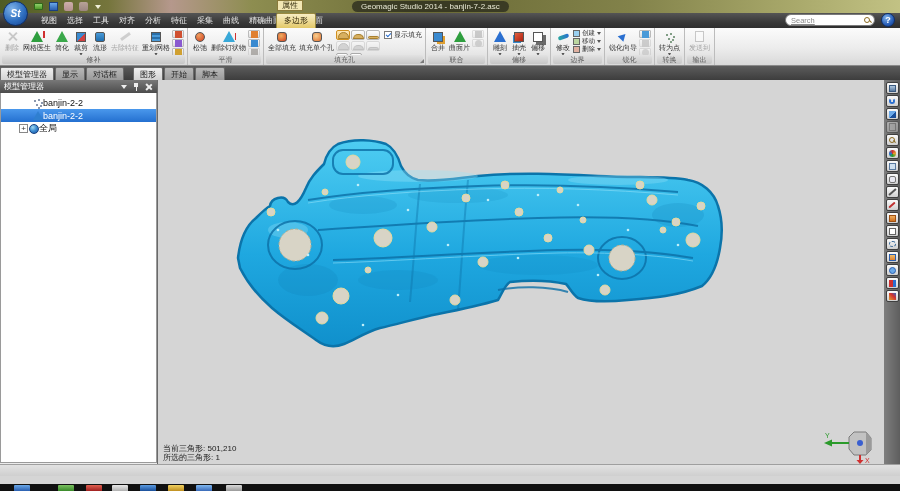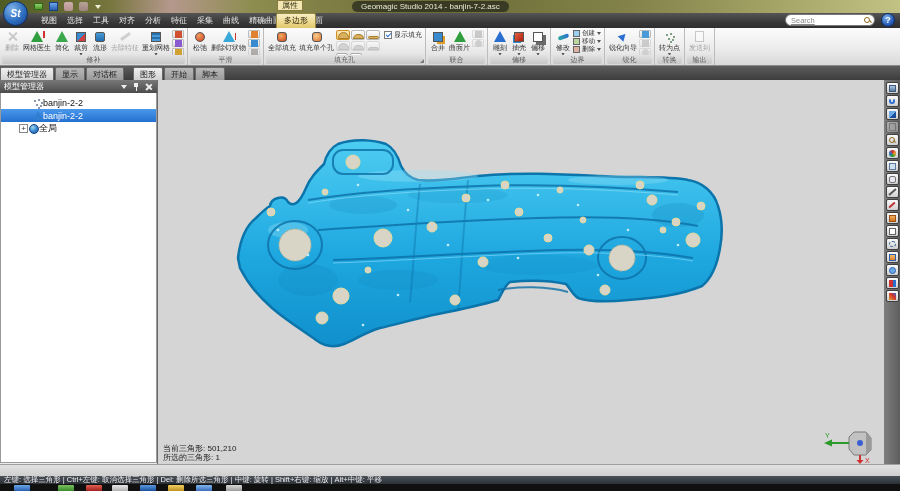--- a/index.html
+++ b/index.html
@@ -678,21 +678,20 @@
       </span>
     <span class="rt">
         <span class="g1" style="background:linear-gradient(90deg,#d03030 50%,#2a6fd0 50%);"></span>
       </span>
     <span class="rt">
         <span class="g1" style="background:linear-gradient(45deg,#e0a030,#d03030 60%,#2a6fd0);"></span>
       </span>
   </div>
 
   <div class="substrip"></div>
-  <div class="hintbar">左键: 选择三角形 | Ctrl+左键: 取消选择三角形 | Del: 删除所选三角形 | 中键: 旋转 | Shift+右键: 缩放 | Alt+中键: 平移</div>
   <div class="taskbar">
     <span class="tk" style="left:14px; background:linear-gradient(#6aa8e8,#2a5fb0);"></span>
     <span class="tk" style="left:58px; background:linear-gradient(#7ac060,#3a8a2a);"></span>
     <span class="tk" style="left:86px; background:linear-gradient(#e06050,#a02020);"></span>
     <span class="tk" style="left:112px; background:linear-gradient(#e8e8e8,#b0b0b0);"></span>
     <span class="tk" style="left:140px; background:linear-gradient(#5a9ae0,#1a4f9a);"></span>
     <span class="tk" style="left:168px; background:linear-gradient(#f0d060,#c09020);"></span>
     <span class="tk" style="left:196px; background:linear-gradient(#80b8f0,#3a6ab8);"></span>
     <span class="tk" style="left:226px; background:linear-gradient(#d8d8d8,#9a9a9a);"></span>
   </div>

